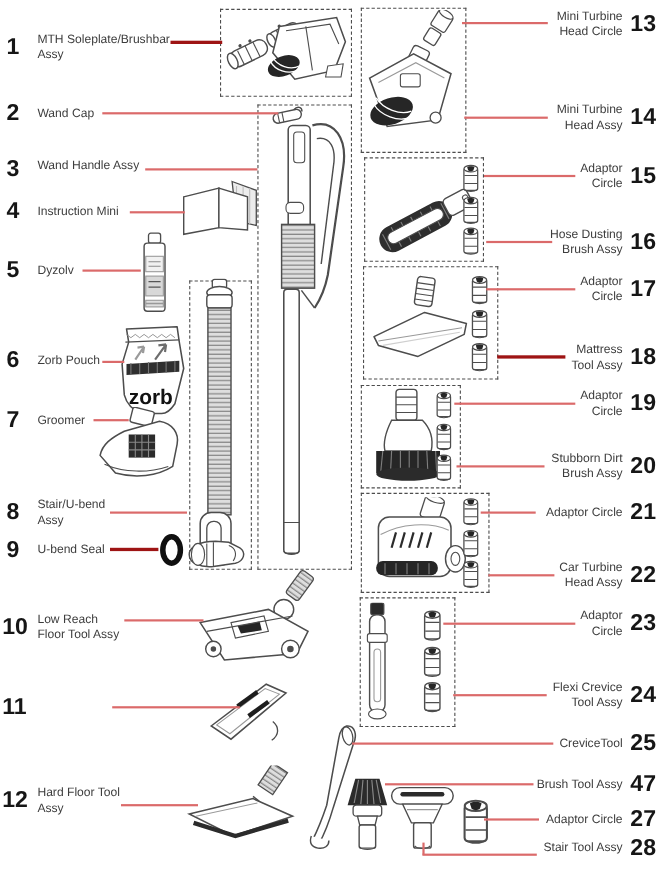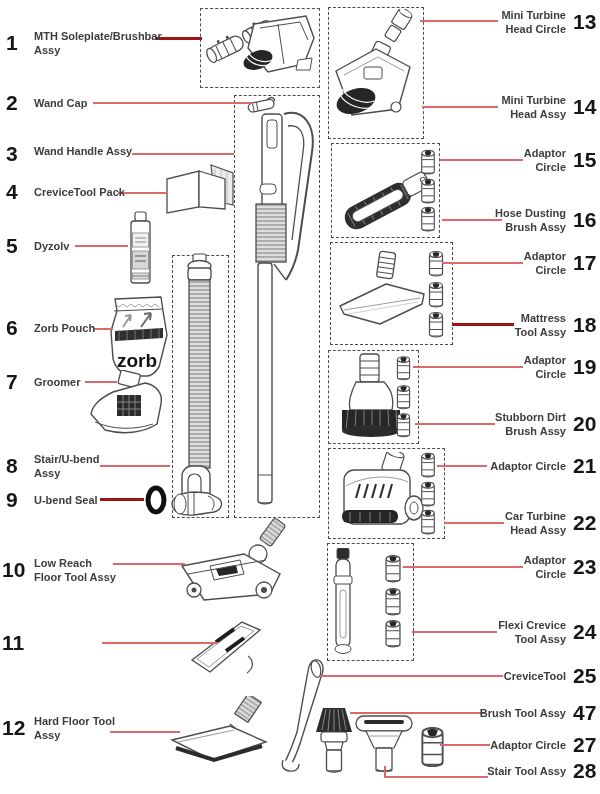--- a/index.html
+++ b/index.html
@@ -4,21 +4,21 @@
 <style>
   html,body{margin:0;padding:0;background:#fff;}
   #stage{position:relative;width:600px;height:794px;background:#ffffff;overflow:hidden;
          font-family:"Liberation Sans",sans-serif;}
   .dbox{position:absolute;border:1px dashed #4d4d4d;background:transparent;}
   .ln{position:absolute;height:2px;background:#db6a6a;}
   .ln.dark{background:#9e1414;height:3px;}
   .vln{position:absolute;width:2px;background:#db6a6a;}
   .num{position:absolute;font-weight:700;font-size:21px;line-height:22px;color:#161616;}
   .lbl{position:absolute;font-size:11px;line-height:14px;color:#3d3d3d;width:150px;}
-  .lbl span{display:block;font-weight:bold;}
+  .lbl span{display:block;}
   .lbl.r{left:420px;width:146px;text-align:right;}
   .num.r{left:573px;}
   .art{position:absolute;}
 </style>
 </head>
 <body>
 
 <div id="stage">
 
   <svg width="0" height="0" style="position:absolute">
@@ -427,21 +427,21 @@
       <span>MTH Soleplate/Brushbar</span>
       <span>Assy</span>
     </div>
   <div class="lbl" style="left:34px;top:96px">
       <span>Wand Cap</span>
     </div>
   <div class="lbl" style="left:34px;top:144px">
       <span>Wand Handle Assy</span>
     </div>
   <div class="lbl" style="left:34px;top:185px">
-      <span>CreviceTool Pack</span>
+      <span>Instruction Mini</span>
     </div>
   <div class="lbl" style="left:34px;top:239px">
       <span>Dyzolv</span>
     </div>
   <div class="lbl" style="left:34px;top:321px">
       <span>Zorb Pouch</span>
     </div>
   <div class="lbl" style="left:34px;top:375px">
       <span>Groomer</span>
     </div>

